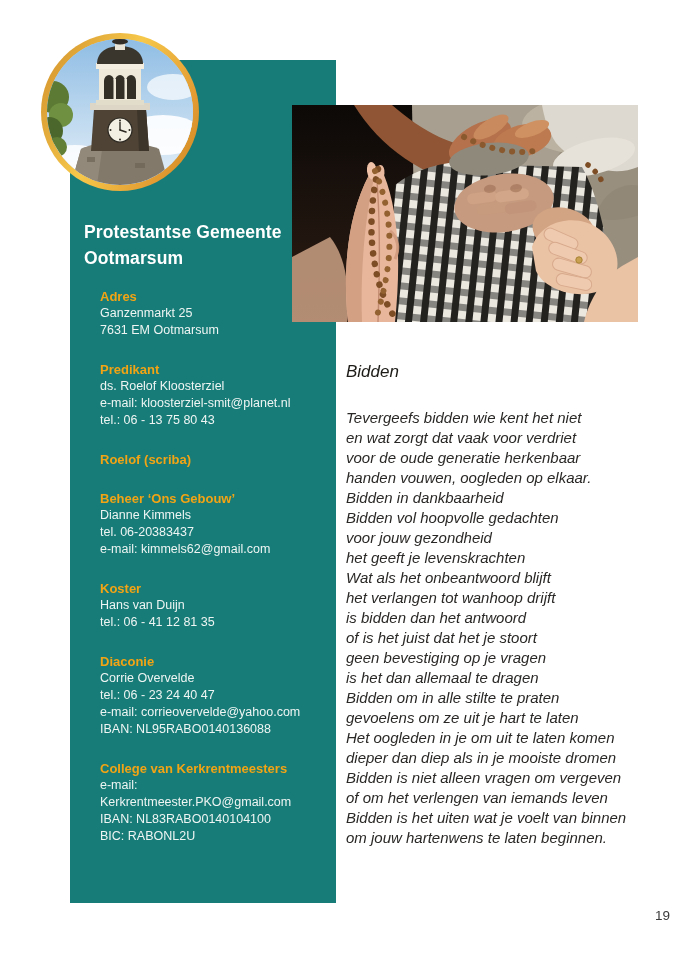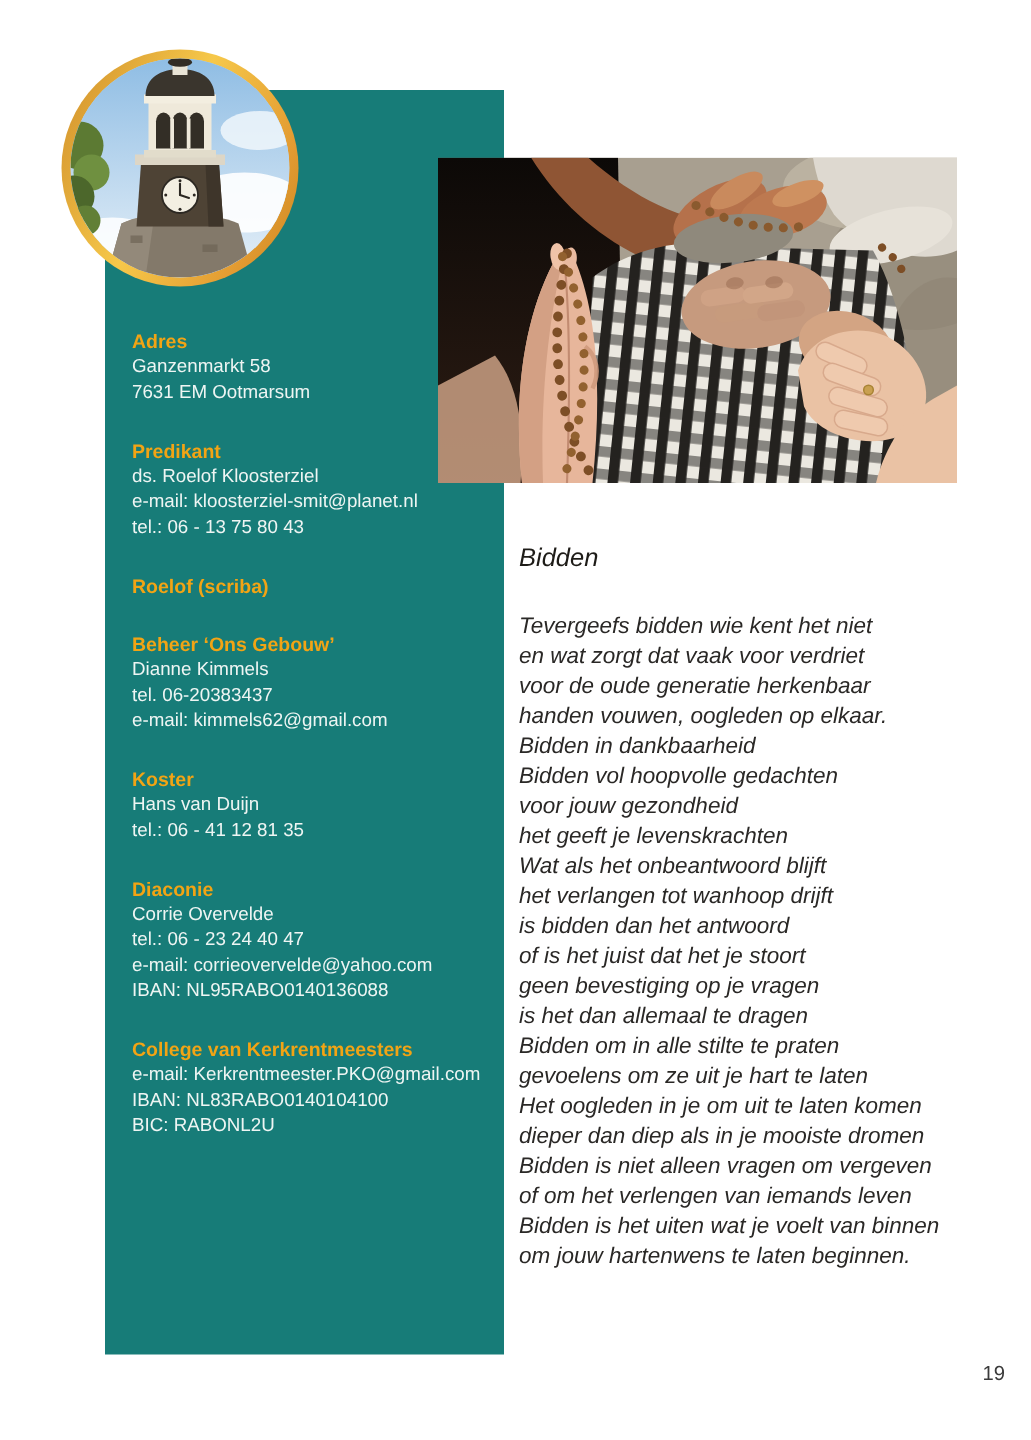--- a/index.html
+++ b/index.html
@@ -10,21 +10,21 @@
   .teal-panel{
     position:absolute;left:70px;top:60px;width:266px;height:843px;
     background:#177c78;box-sizing:border-box;
     padding:159px 12px 0 14px;
   }
   .church-title{
     margin:0 0 17px 0;font-size:17.5px;line-height:26px;font-weight:bold;color:#ffffff;
     letter-spacing:.1px;
   }
   .church-title span{display:block;}
-  .side-section{margin:0 0 22px 4px;}
+  .side-section{margin:0 0 22px 16px;}
   .side-heading{
     margin:0;font-size:13px;line-height:17px;font-weight:bold;color:#f2a414;
   }
   .side-line{margin:0;font-size:12.5px;line-height:17px;color:#eef5f3;}
   .circle-wrap{
     position:absolute;left:41px;top:33px;width:158px;height:158px;border-radius:50%;
     background:linear-gradient(115deg,#d08e2b 0%,#f6c84a 45%,#e29a31 80%,#c9861f 100%);
   }
   .circle-inner{
     position:absolute;left:6px;top:6px;width:146px;height:146px;border-radius:50%;
@@ -45,27 +45,31 @@
     position:absolute;left:640px;top:908px;width:30px;text-align:right;
     font-size:13.5px;color:#3b3b3b;
   }
 </style>
 </head>
 <body>
 
 <div class="page">
 
   <div class="teal-panel">
+    <h1 class="church-title">
+      <span>Protestantse Gemeente</span>
+      <span>Ootmarsum</span>
+    </h1>
     <div>
 
         <div class="side-section">
           <h3 class="side-heading">Adres</h3>
           <div>
 
-              <p class="side-line">Ganzenmarkt 58</p>
+              <p class="side-line">Ganzenmarkt 25</p>
 
               <p class="side-line">7631 EM Ootmarsum</p>
             </div>
         </div>
 
         <div class="side-section">
           <h3 class="side-heading">Predikant</h3>
           <div>
 
               <p class="side-line">ds. Roelof Kloosterziel</p>

